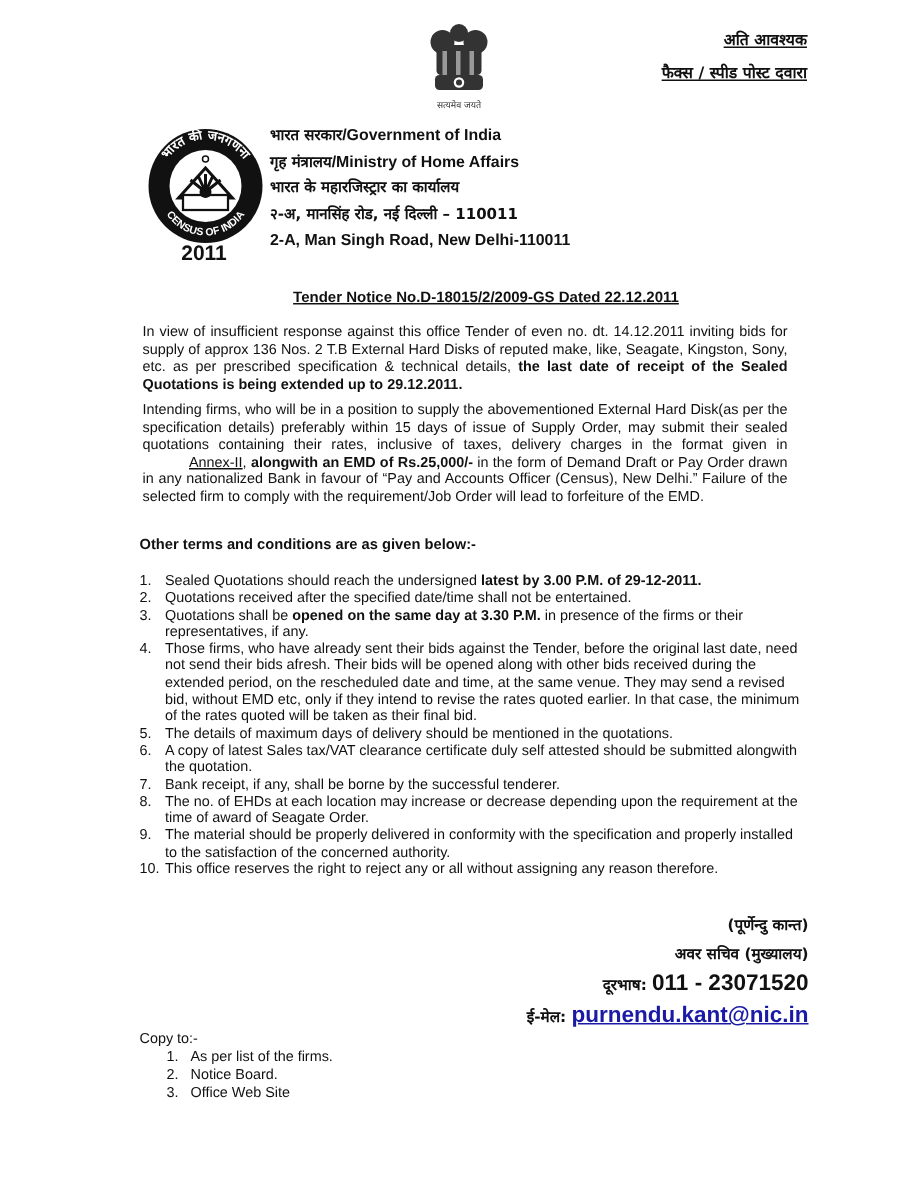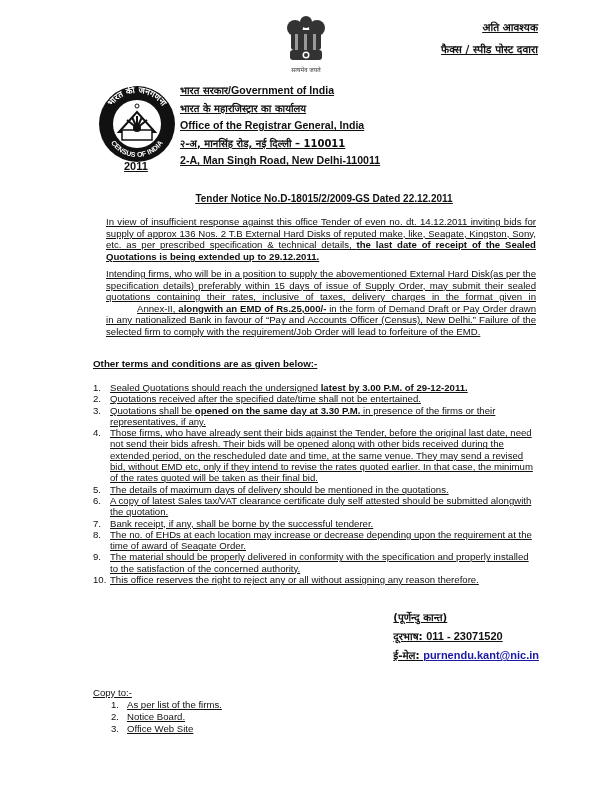--- a/index.html
+++ b/index.html
@@ -1,55 +1,55 @@
 <!DOCTYPE html>
 <html><head>
 <meta charset="utf-8">
 <style>
   html, body { margin: 0; padding: 0; background: #ffffff; }
   body { width: 612px; height: 792px; position: relative; overflow: hidden;
          font-family: "Liberation Sans", "DejaVu Sans", sans-serif; color: #111; }
-  .abs { position: absolute; text-decoration: underline; }
+  .abs { position: absolute; }
 
   
   .urgent { right: 74px; top: 16px; text-align: right; font-family: "DejaVu Sans", sans-serif;
             font-weight: bold; font-size: 10.5px; line-height: 22px; }
   .urgent div { text-decoration: underline; }
 
   
   .emblem { left: 283px; top: 12px; width: 46px; height: 64px; }
 
   
   .census { left: 94px; top: 84px; width: 86px; height: 94px; }
-  .census-year { left: 124px; top: 160px; width: 56px; font-weight: bold; font-size: 11px; }
+  .census-year { left: 108px; top: 160px; width: 56px; text-align: center; font-weight: bold; font-size: 14px; }
 
   
   .header { left: 180px; top: 82px; width: 300px; font-weight: bold;
             font-size: 10.6px; line-height: 17.6px; }
   .header .hi { font-family: "DejaVu Sans", sans-serif; font-size: 10px; }
 
   .tender { left: 0; width: 612px; top: 193px; text-align: center; font-weight: bold; font-size: 10px; padding-left: 18px; }
   .tender span { text-decoration: underline; }
 
-  .para { left: 106px; width: 430px; font-size: 9.6px; line-height: 11.6px; text-align: justify; }
+  .para { left: 95px; width: 430px; font-size: 9.6px; line-height: 11.6px; text-align: justify; }
   .p1 { top: 216px; }
   .p2 { top: 268px; }
   .u { text-decoration: underline; margin-left: 31px; }
   b { font-weight: bold; }
 
   .terms-head { left: 93px; top: 358px; font-weight: bold; font-size: 9.8px; }
 
   .terms { left: 93px; top: 382px; width: 440px; margin: 0; padding: 0; list-style: none;
            font-size: 9.6px; line-height: 11.3px; }
   .terms li { position: relative; padding-left: 17px; }
   .terms li .num { position: absolute; left: 0; top: 0; }
 
-  .sign { right: 73px; top: 608px; font-weight: bold; font-size: 10.2px;
+  .sign { right: 73px; top: 608px; text-align: right; font-weight: bold; font-size: 10.2px;
           line-height: 19px; font-family: "DejaVu Sans", sans-serif; }
-  .sign .en { font-family: "Liberation Sans", sans-serif; font-size: 11px; }
+  .sign .en { font-family: "Liberation Sans", sans-serif; font-size: 15px; }
   .sign a { color: #1a1aa6; text-decoration: underline; }
 
   .copy-head { left: 93px; top: 687px; font-size: 9.6px; }
   .copy-list { left: 111px; top: 699px; margin: 0; padding: 0; list-style: none; font-size: 9.6px; line-height: 11.8px; }
   .copy-list li { position: relative; padding-left: 16px; }
   .copy-list li .num { position: absolute; left: 0; }
 </style>
 </head>
 <body>
 
@@ -98,22 +98,22 @@
     </text>
     <text font-size="7" fill="#fff" font-weight="bold" font-family="Liberation Sans, sans-serif">
       <textPath href="#arcBot" startOffset="50%" text-anchor="middle">CENSUS OF INDIA</textPath>
     </text>
   </svg>
 </div>
 <div class="abs census-year">2011</div>
 
 <div class="abs header">
   <div><span class="hi">भारत सरकार</span><span>/Government of India</span></div>
+  <div><span class="hi">गृह मंत्रालय</span><span>/Ministry of Home Affairs</span></div>
   <div class="hi">भारत के महारजिस्ट्रार का कार्यालय</div>
-  <div>Office of the Registrar General, India</div>
   <div class="hi">२-अ, मानसिंह रोड, नई दिल्ली – 110011</div>
   <div>2-A, Man Singh Road, New Delhi-110011</div>
 </div>
 
 <div class="abs tender">
   <span>Tender Notice No.D-18015/2/2009-GS  Dated 22.12.2011</span>
 </div>
 
 <div class="abs para p1">
   <span>In view of insufficient response against this office Tender of even no. dt. 14.12.2011 inviting bids for supply of  approx 136 Nos.  2 T.B External  Hard Disks of reputed make, like, Seagate, Kingston, Sony, etc. as per prescribed specification  &amp;  technical  details, </span><b>the last date of receipt of the Sealed Quotations is being extended up to 29.12.2011.</b>
@@ -133,20 +133,21 @@
   <li><span class="num">5.</span><span>The details of maximum days of delivery should be mentioned in the quotations.</span></li>
   <li><span class="num">6.</span><span>A  copy of latest Sales tax/VAT clearance certificate duly self attested should be submitted alongwith the quotation.</span></li>
   <li><span class="num">7.</span><span>Bank receipt, if any, shall be borne by the successful tenderer.</span></li>
   <li><span class="num">8.</span><span>The no. of EHDs at each location may increase or decrease depending upon the requirement at the time of award of Seagate Order.</span></li>
   <li><span class="num">9.</span><span>The material should be properly delivered in conformity with the specification and properly installed to the satisfaction of the concerned authority.</span></li>
   <li><span class="num">10.</span><span>This office reserves the right to reject any or all without assigning any reason therefore.</span></li>
 </ol>
 
 <div class="abs sign">
   <div>(पूर्णेन्दु कान्त)</div>
+  <div>अवर सचिव (मुख्यालय)</div>
   <div><span>दूरभाष: </span><span class="en">011 - 23071520</span></div>
   <div><span>ई-मेल: </span><a class="en">purnendu.kant@nic.in</a></div>
 </div>
 
 <div class="abs copy-head">Copy to:-</div>
 <ol class="abs copy-list">
   <li><span class="num">1.</span><span>As per list of the firms.</span></li>
   <li><span class="num">2.</span><span>Notice Board.</span></li>
   <li><span class="num">3.</span><span>Office Web Site</span></li>
 </ol>

